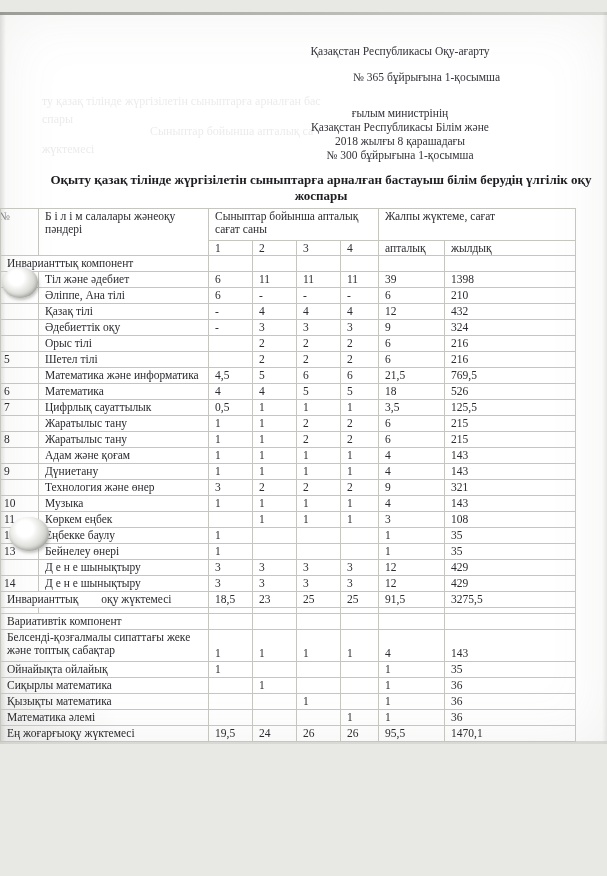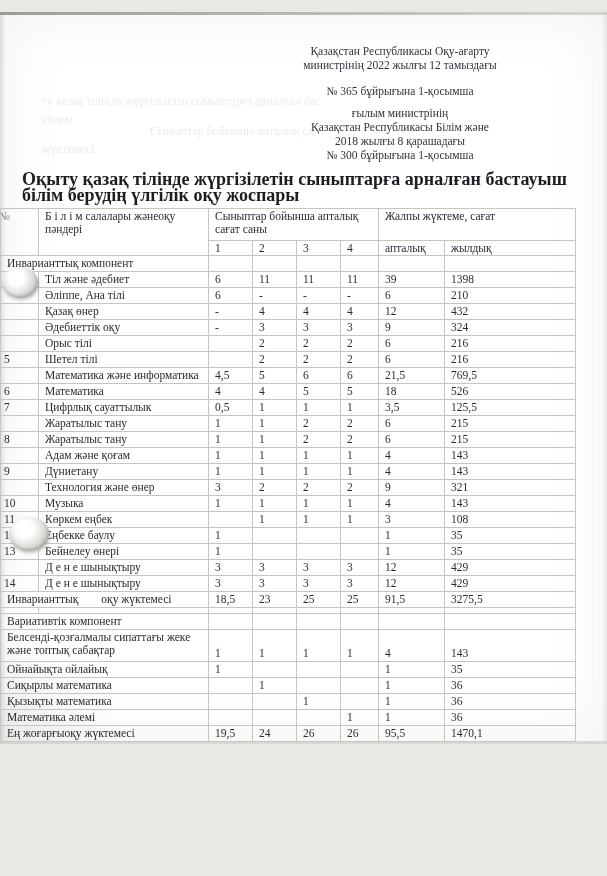--- a/index.html
+++ b/index.html
@@ -34,26 +34,26 @@
     font-size:12px; white-space:nowrap; }
   .ghost1 { left:42px; top:82px; }
   .ghost2 { left:42px; top:100px; }
   .ghost3 { left:150px; top:112px; }
   .ghost4 { left:42px; top:130px; }
 
   
   .order-block { position:absolute; left:300px; width:200px; text-align:center;
     font-size:11.5px; line-height:14px; color:#33333a; }
   .order1 { top:32px; }
-  .order1 .ref { margin-top:12px; }
+  .order1 .ref { margin-top:12px;text-align:right; }
   .order2 { top:94px; }
 
   
-  .doc-title { position:absolute; left:22px; top:160px; width:562px; text-align:left;
-    font-weight:bold; font-size:18px; line-height:15.5px; color:#1d1d22; }
+  .doc-title { position:absolute; left:40px; top:160px; width:562px; text-align:center;
+    font-weight:bold; font-size:13px; line-height:15.5px; color:#1d1d22; }
 
   
   .plan-table { position:absolute; left:0px; top:196px; border-collapse:collapse;
     table-layout:fixed; width:575px; font-size:11.5px; }
   .plan-table td, .plan-table th {
     border:1px solid #c6c6c1; font-weight:normal; text-align:left;
     vertical-align:top; padding:1px 2px 0 6px; height:14px; line-height:13px;
     overflow:hidden; white-space:nowrap; color:#2b2b30;
   }
   col.c-num   { width:38px; }
@@ -89,21 +89,20 @@
   <div class="smudge-bl"></div>
   <div class="edge-bottom"></div>
 
   <div class="ghost ghost1">ту қазақ тілінде жүргізілетін сыныптарға арналған бас</div>
   <div class="ghost ghost2">спары</div>
   <div class="ghost ghost3">Сыныптар бойынша апталық са</div>
   <div class="ghost ghost4">жүктемесі</div>
 
   <div class="order-block order1">
     <div>Қазақстан Республикасы Оқу-ағарту</div>
-    <div>министрінің 2022 жылғы 12 тамыздағы</div>
     <div class="ref">№ 365 бұйрығына 1-қосымша</div>
   </div>
 
   <div class="order-block order2">
     <div>ғылым министрінің</div>
     <div>Қазақстан Республикасы Білім және</div>
     <div>2018 жылғы 8 қарашадағы</div>
     <div>№ 300 бұйрығына 1-қосымша</div>
   </div>
 
@@ -161,21 +160,21 @@
           <td>Әліппе, Ана тілі</td>
           <td class="val">6</td>
           <td class="val">-</td>
           <td class="val">-</td>
           <td class="val">-</td>
           <td class="val">6</td>
           <td class="val">210</td>
         </tr>
         <tr>
           <td class="num-cell"></td>
-          <td>Қазақ өнер</td>
+          <td>Қазақ тілі</td>
           <td class="val">-</td>
           <td class="val">4</td>
           <td class="val">4</td>
           <td class="val">4</td>
           <td class="val">12</td>
           <td class="val">432</td>
         </tr>
         <tr>
           <td class="num-cell"></td>
           <td>Әдебиеттік оқу</td>

